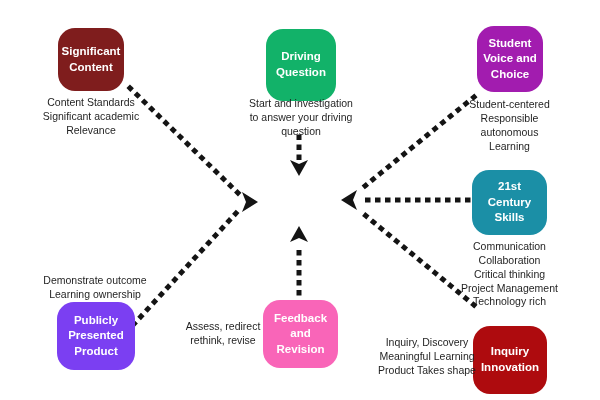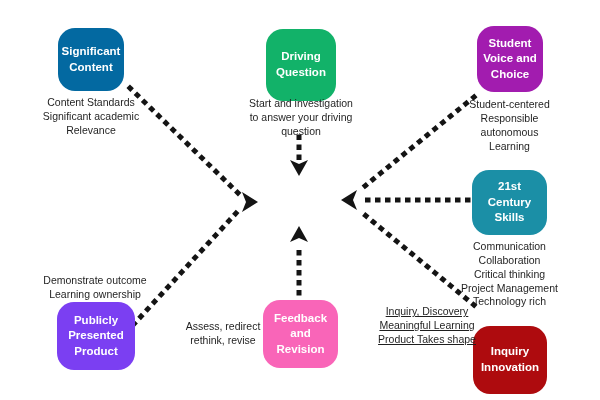--- a/index.html
+++ b/index.html
@@ -36,21 +36,21 @@
     <line class="dash" x1="474" y1="305" x2="360" y2="211" stroke="#141414"></line>
     <line class="dash" x1="299" y1="293" x2="299" y2="243" stroke="#141414"></line>
     <line class="dash" x1="134" y1="324" x2="238" y2="211" stroke="#141414"></line>
 
     <polygon points="258,202 242,192 246,202 242,212" fill="#141414"></polygon>
     <polygon points="341,200 357,190 353,200 357,210" fill="#141414"></polygon>
     <polygon points="299,176 290,160 299,164 308,160" fill="#141414"></polygon>
     <polygon points="299,226 290,242 299,238 308,242" fill="#141414"></polygon>
   </svg>
 
-  <div class="node" style="left: 58px; top: 28px; width: 66px; height: 63px; background: #0369a1;">
+  <div class="node" style="left: 58px; top: 28px; width: 66px; height: 63px; background: #7f1d1d;">
     <span>Significant Content</span>
   </div>
 
   <div class="node" style="left: 266px; top: 29px; width: 70px; height: 72px; background: rgb(18, 178, 105);">
     <span>Driving Question</span>
   </div>
 
   <div class="node" style="left: 477px; top: 26px; width: 66px; height: 66px; background: #a21caf;">
     <span>Student Voice and Choice</span>
   </div>
@@ -83,21 +83,21 @@
 Responsible
 autonomous
 Learning</div>
 
   <div class="annotation" style="left:427px;top:240px;width:165px;">Communication
 Collaboration
 Critical thinking
 Project Management
 Technology rich</div>
 
-  <div class="annotation" style="left:363px;top:305px;width:128px;text-decoration:underline;">Inquiry, Discovery
+  <div class="annotation" style="left:363px;top:336px;width:128px;">Inquiry, Discovery
 Meaningful Learning
 Product Takes shape</div>
 
   <div class="annotation" style="left:166px;top:320px;width:114px;">Assess, redirect
 rethink, revise</div>
 
   <div class="annotation" style="left:15px;top:274px;width:160px;">Demonstrate outcome
 Learning ownership</div>
 
 

